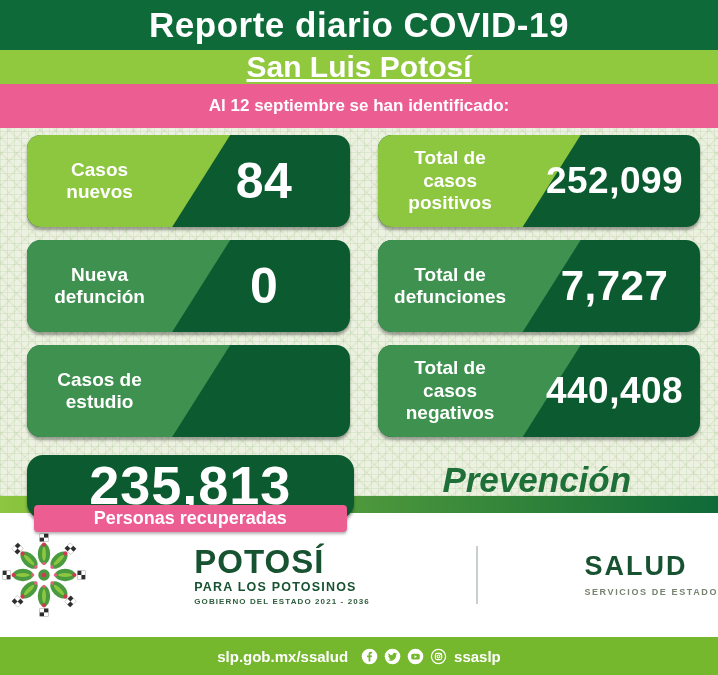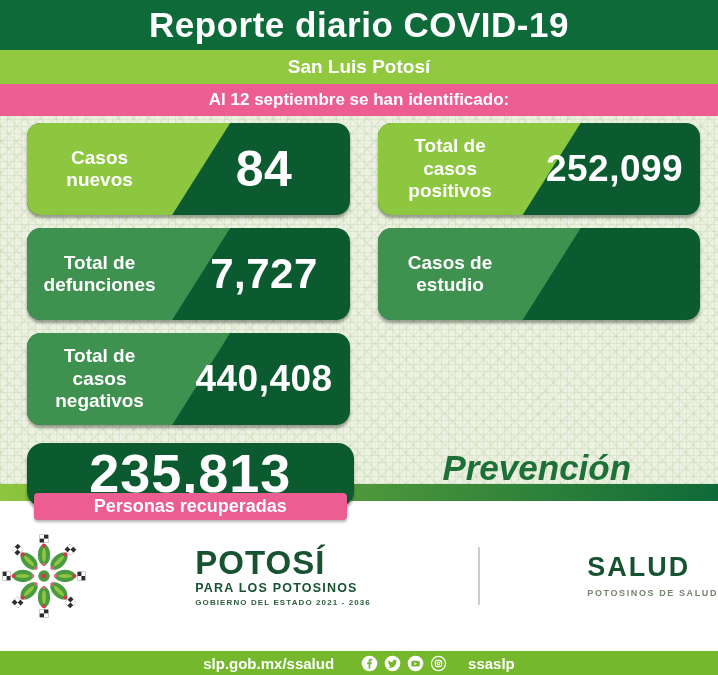--- a/index.html
+++ b/index.html
@@ -5,22 +5,22 @@
   * { margin:0; padding:0; box-sizing:border-box; }
   body { background:#888; font-family:"Liberation Sans", sans-serif; }
   .poster {
     width:718px; height:675px; margin:0 auto; position:relative;
     display:flex; flex-direction:column; overflow:hidden; background:#7f1d1d;
   }
   
   .header { height:50px; background:#0e6a38; display:flex; align-items:center; justify-content:center; }
   .header h1 { color:#fff; font-size:35px; font-weight:800; letter-spacing:.5px; }
   .subheader { height:34px; background:#90c83e; display:flex; align-items:center; justify-content:center; }
-  .subheader h2 { color:#fff; font-size:19px; font-weight:800; }
-  .datebar { height:32px; background:#ec5d92; display:flex; align-items:center; justify-content:center; }
+  .subheader h2 { color:#fff; font-size:30px; font-weight:800;text-decoration:underline; }
+  .datebar { height:44px; background:#ec5d92; display:flex; align-items:center; justify-content:center; }
   .datebar span { color:#fff; font-size:17px; font-weight:700; }
   
   .content {
     height:368px;
     background-color:#edf1e1;
     background-image:
       repeating-linear-gradient(90deg, rgba(120,170,90,.13) 0 1px, transparent 1px 7px),
       repeating-linear-gradient(0deg, rgba(120,170,90,.13) 0 1px, transparent 1px 7px),
       repeating-linear-gradient(45deg, rgba(120,170,90,.09) 0 2px, transparent 2px 11px),
       repeating-linear-gradient(-45deg, rgba(120,170,90,.09) 0 2px, transparent 2px 11px);
@@ -69,21 +69,21 @@
   .emblem { width:88px; height:88px; }
   .gov-block { text-align:left; color:#175231; }
   .gov-name { font-size:33px; font-weight:800; letter-spacing:1px; line-height:1; }
   .gov-tagline { font-size:12.5px; font-weight:800; letter-spacing:1.2px; margin-top:2px; }
   .gov-subline { font-size:8px; font-weight:700; letter-spacing:1.1px; color:#2c5d3c; margin-top:3px; }
   .vrule { width:2px; height:58px; background:#c9cfc9; }
   .health-block { text-align:left; }
   .health-name { font-size:27px; font-weight:800; letter-spacing:2px; color:#175231; line-height:1; }
   .health-subline { font-size:9px; font-weight:700; letter-spacing:1.6px; color:#75836f; margin-top:7px; }
   
-  .bottombar { height:24px; background:#76b82d; display:flex; align-items:center; justify-content:center; gap:21px; }
+  .bottombar { height:38px; background:#76b82d; display:flex; align-items:center; justify-content:center; gap:7px; }
   .bottombar .url, .bottombar .handle { color:#fff; font-size:15px; font-weight:700; }
   .bottombar .url { margin-right:6px; }
   .social { width:17px; height:17px; display:block; }
   .socials { display:flex; gap:6px; align-items:center; }
 </style>
 </head>
 <body>
 
 <div class="poster">
 
@@ -108,20 +108,26 @@
       </div>
 
       <div class="card">
         <div class="accent light"></div>
         <div class="card-label">Total de
 casos
 positivos</div>
         <div class="card-value sm">252,099</div>
       </div>
 
+      <div class="card">
+        <div class="accent mid"></div>
+        <div class="card-label">Nueva
+defunción</div>
+        <div class="card-value big">0</div>
+      </div>
 
       <div class="card">
         <div class="accent mid"></div>
         <div class="card-label">Total de
 defunciones</div>
         <div class="card-value md">7,727</div>
       </div>
 
       <div class="card">
         <div class="accent mid"></div>
@@ -177,21 +183,21 @@
     <div class="gov-block">
       <div class="gov-name">POTOSÍ</div>
       <div class="gov-tagline">PARA LOS POTOSINOS</div>
       <div class="gov-subline">GOBIERNO DEL ESTADO 2021 - 2036</div>
     </div>
 
     <div class="vrule"></div>
 
     <div class="health-block">
       <div class="health-name">SALUD</div>
-      <div class="health-subline">POTOSINOS DE SALUD</div>
+      <div class="health-subline">SERVICIOS DE ESTADO</div>
     </div>
   </div>
 
   <div class="bottombar">
     <span class="url">slp.gob.mx/ssalud</span>
     <span class="socials">
       <svg class="social" viewBox="0 0 24 24">
         <circle cx="12" cy="12" r="11" fill="#fff"></circle>
         <path fill="#76b82d" d="M13.2 19v-6h2l.35-2.5H13.2V8.9c0-.72.25-1.2 1.25-1.2h1.2V5.5c-.25-.03-1-.1-1.85-.1-1.85 0-3.1 1.1-3.1 3.2v1.9H8.6V13h2.1v6h2.5z"></path>
       </svg>

